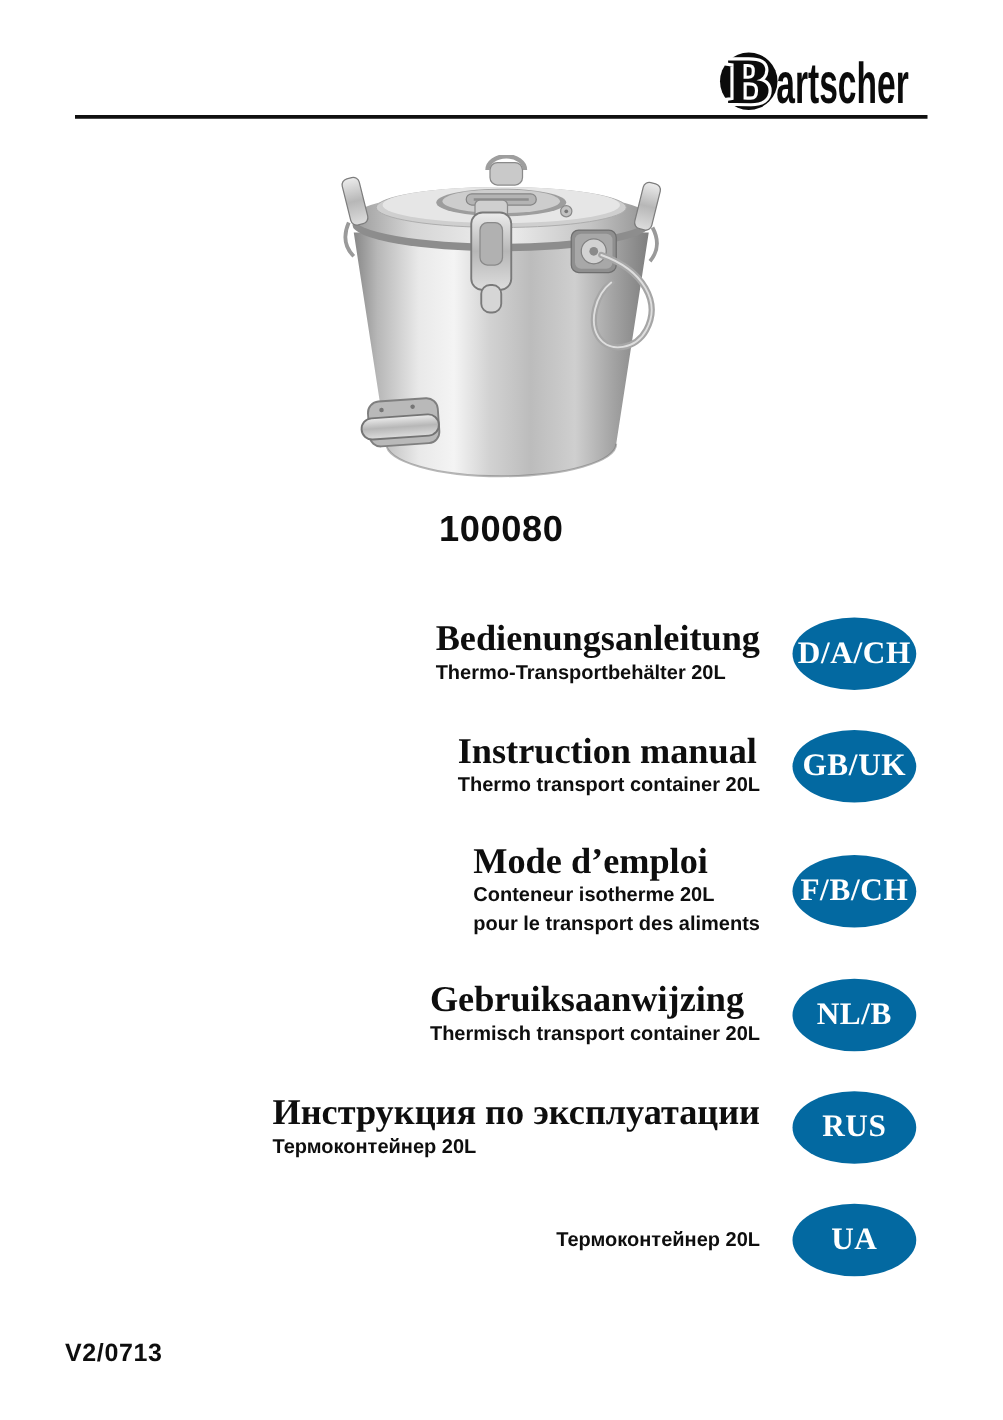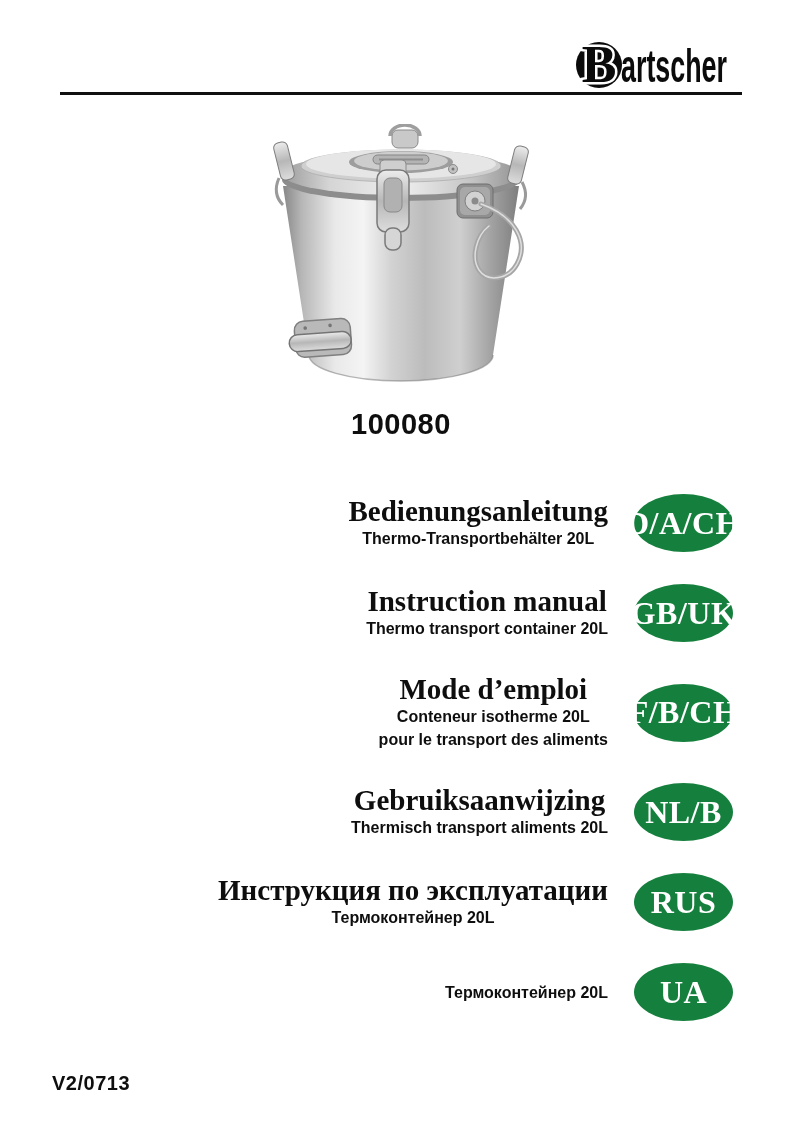--- a/index.html
+++ b/index.html
@@ -25,35 +25,35 @@
     text-align:center;
     font-size:29px;font-weight:bold;letter-spacing:0.5px;
   }
 
   
   .sections{
     position:absolute;top:494px;right:69px;
     display:flex;flex-direction:column;gap:32px;
   }
   .section{display:flex;justify-content:flex-end;align-items:center;}
-  .section-text{text-align:center;}
+  .section-text{text-align:left;}
   .section-title{
     font-family:"Liberation Serif", serif;
     font-weight:bold;font-size:29px;line-height:31px;
     white-space:nowrap;
   }
   .section-subtitle{
     font-weight:bold;font-size:16px;line-height:23px;
     white-space:nowrap;
   }
   .badge{
     flex:none;width:99px;height:58px;margin-left:26px;
-    background:#15803d;border-radius:50%;
+    background:#0369a1;border-radius:50%;
     color:#ffffff;
-    font-family:"Liberation Serif", serif;font-weight:bold;font-size:32px;
+    font-family:"Liberation Serif", serif;font-weight:bold;font-size:25px;
     display:flex;align-items:center;justify-content:center;
     letter-spacing:0.5px;
   }
 
   
   .version{
     position:absolute;left:52px;top:1072px;
     font-size:20px;font-weight:bold;letter-spacing:0.5px;
   }
 </style>
@@ -186,21 +186,21 @@
         <div class="section-title">Mode d’emploi</div>
         <div class="section-subtitle">Conteneur isotherme 20L</div>
         <div class="section-subtitle">pour le transport des aliments</div>
       </div>
       <div class="badge">F/B/CH</div>
     </div>
 
     <div class="section">
       <div class="section-text">
         <div class="section-title">Gebruiksaanwijzing</div>
-        <div class="section-subtitle">Thermisch transport aliments 20L</div>
+        <div class="section-subtitle">Thermisch transport container 20L</div>
       </div>
       <div class="badge">NL/B</div>
     </div>
 
 
     <div class="section">
       <div class="section-text">
         <div class="section-title">Инструкция по эксплуатации</div>
         <div class="section-subtitle">Термоконтейнер 20L</div>
       </div>

